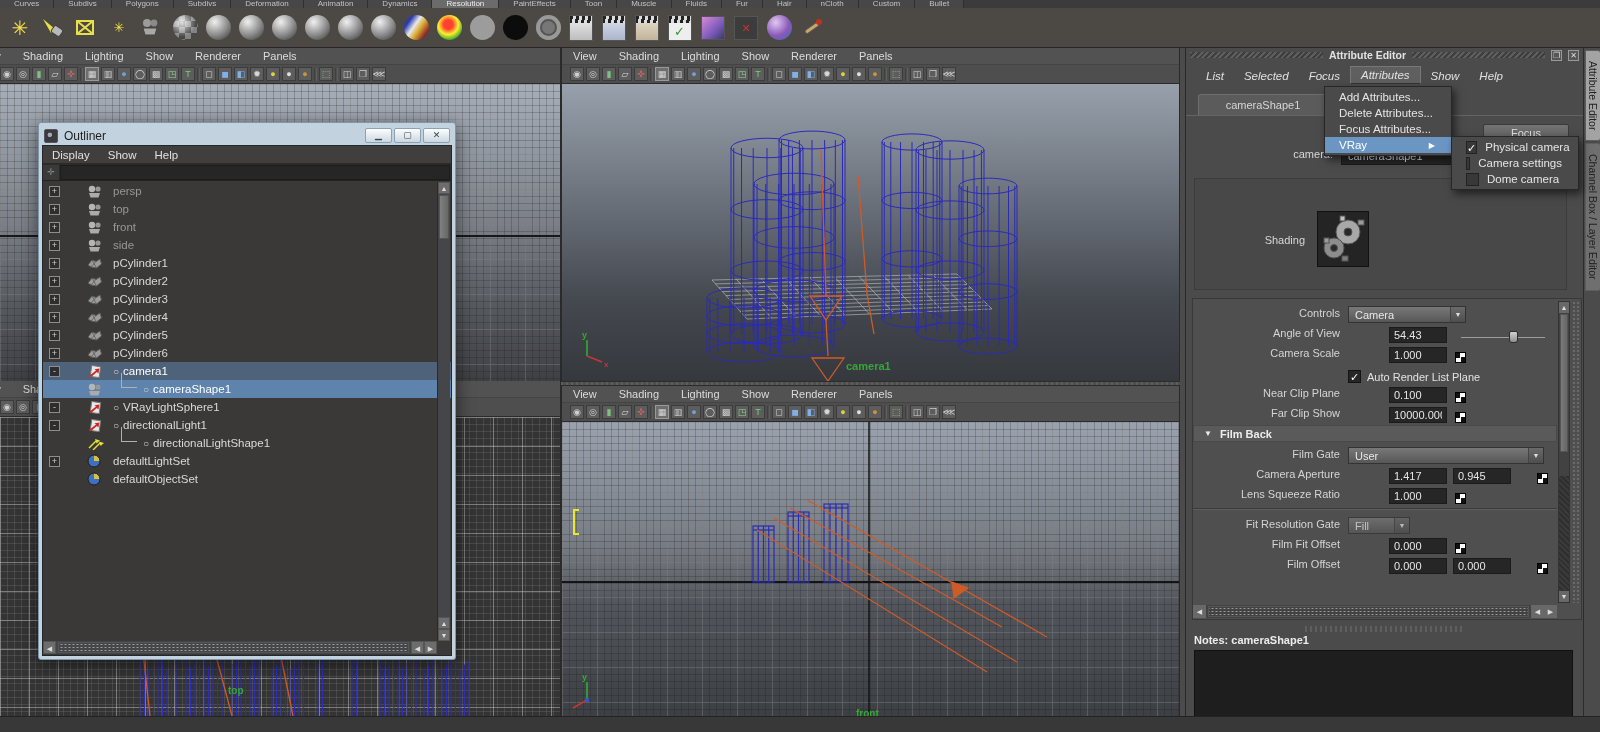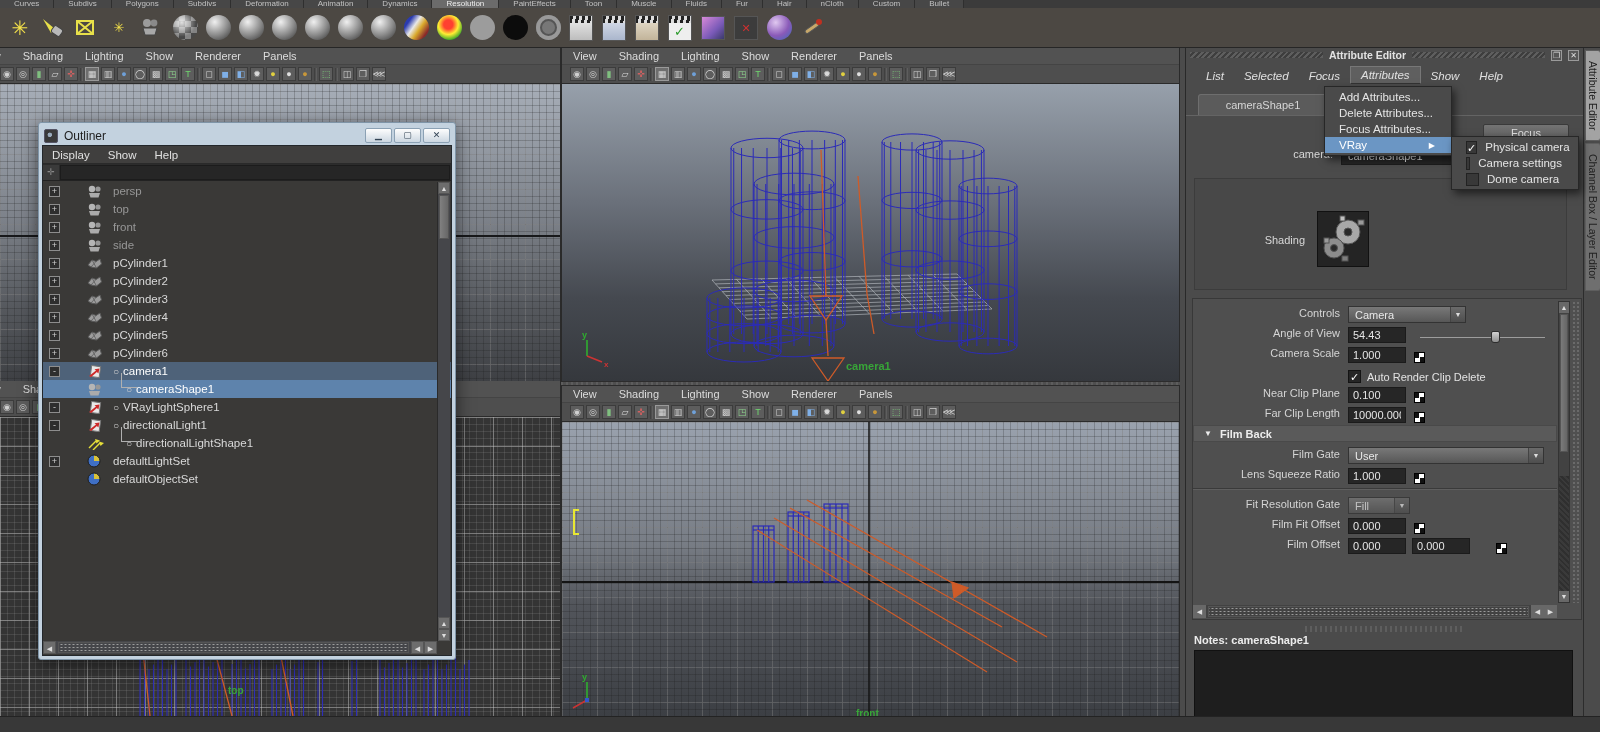--- a/index.html
+++ b/index.html
@@ -68,21 +68,21 @@
   .cam-row .lab{position:absolute;right:250px;color:#d8d8d8;}
   .cam-row .val{position:absolute;left:155px;width:150px;height:17px;background:#262626;border:1px solid #1d1d1d;color:#e4e4e4;padding:1px 6px;font-size:11px;}
   .sample-box{position:absolute;left:8px;right:16px;top:92px;height:112px;border:1px solid #3c3c3c;background:#484848;}
   .sample-lab{position:absolute;left:10px;top:55px;width:100px;text-align:right;color:#d8d8d8;}
   .swatch{position:absolute;left:122px;top:32px;width:52px;height:56px;background:#242424;border:1px solid #111;}
   .ae-scroll{position:absolute;left:6px;right:1px;top:212px;height:322px;background:#4f4f4f;border:1px solid #383838;}
   .ae-rows{position:absolute;left:0;top:4px;right:24px;}
   .ae-row{height:20px;display:flex;align-items:center;}
   .ae-label{width:155px;text-align:right;padding-right:8px;color:#d4d4d4;font-size:11px;flex:0 0 auto;}
   .ae-ctrls{display:flex;align-items:flex-end;flex:1;height:100%;}
-  .ae-field{width:58px;height:16px;background:#262626;border:1px solid #1b1b1b;color:#e6e6e6;font-size:11px;font-family:inherit;padding:0 4px;}
+  .ae-field{width:58px;height:16px;background:#262626;border:1px solid #1b1b1b;color:#e6e6e6;font-size:11px;font-family:inherit;padding:0 4px;margin-left:41px;}
   .ae-field+.ae-field{margin-left:6px;}
   .checker{width:11px;height:11px;margin-left:8px;border:1px solid #000;flex:0 0 auto;
       background:conic-gradient(#fff 0 90deg,#111 90deg 180deg,#fff 180deg 270deg,#111 270deg);}
   .checker.far{margin-left:26px;}
   .ae-dd{height:17px;background:linear-gradient(#787878,#575757);border:1px solid #333;display:flex;align-items:center;color:#e8e8e8;}
   .ae-dd span{flex:1;padding:0 6px;overflow:hidden;white-space:nowrap;}
   .ae-dd i{width:15px;height:100%;border-left:1px solid #444;background:linear-gradient(#6a6a6a,#4e4e4e);font-style:normal;font-size:7px;
       display:flex;align-items:center;justify-content:center;color:#ddd;}
   .ae-dd.dis{opacity:.75;}
   .ae-slider{position:relative;flex:1;height:12px;margin:0 12px 0 14px;}
@@ -137,21 +137,21 @@
   .ol-row{height:18px;display:flex;align-items:center;position:relative;font-size:11.5px;color:#d9d9d9;}
   .ol-row.gray{color:#979797;}
   .ol-row.selp{background:#4e6279;color:#fff;}
   .ol-row.sels{background:#5e83ac;color:#fff;}
   .ol-exp{position:absolute;left:6px;width:11px;height:11px;background:#2e2e2e;border:1px solid #8d8d8d;color:#d0d0d0;
       font-size:9px;line-height:9px;text-align:center;}
   .ol-ico{position:absolute;left:44px;width:17px;height:14px;display:flex;align-items:center;}
   .ol-lab{position:absolute;left:70px;white-space:nowrap;}
   .ol-lab .dot{color:#cfcfcf;margin-right:4px;font-size:10px;}
   .ol-elbow{position:absolute;left:78px;top:-7px;width:16px;height:15px;border-left:1px solid #b0b0b0;border-bottom:1px solid #b0b0b0;}
-  .ol-lab.child{left:83px;}
+  .ol-lab.child{left:100px;}
   .ol-vscroll{position:absolute;right:1px;top:36px;bottom:14px;width:13px;background:#45464a;border-left:1px solid #2a2a2a;}
   .ol-vscroll .a{height:12px;background:#6d6d6d;color:#ddd;font-size:7px;line-height:12px;text-align:center;border:1px solid #555;}
   .ol-vscroll .th{height:44px;margin:1px;background:linear-gradient(90deg,#808080,#676767);border:1px solid #555;}
   .ol-vscroll .bot{position:absolute;bottom:0;left:0;right:0;}
   .ol-hscroll{position:absolute;left:0;right:14px;bottom:1px;height:13px;background:#45464a;display:flex;}
   .ol-hscroll .a{width:13px;background:#6d6d6d;color:#ddd;font-size:7px;line-height:13px;text-align:center;border:1px solid #555;flex:0 0 auto;}
   .ol-hscroll .th{flex:1;margin:1px 2px;background:linear-gradient(#818181,#656565);border:1px solid #555;
       background-image:radial-gradient(#9d9d9d 1px,transparent 1px);background-size:4px 3px;background-position:center;}
 
   .statusbar{position:absolute;left:0;bottom:0;width:100%;height:16px;background:#383838;border-top:1px solid #232323;}
@@ -748,48 +748,56 @@
               <div class="ae-label">Camera Scale</div>
               <div class="ae-ctrls">
                 <input class="ae-field" value="1.000" style="">
                 <span class="checker"></span>
               </div>
             </div>
             <div class="ae-row">
               <div class="ae-label"></div>
               <div class="ae-ctrls">
     <span class="ae-check">✓</span>
-    <span class="cb-label">Auto Render Clip Delete</span>
+    <span class="cb-label">Auto Render List Plane</span>
               </div>
             </div>
             <div class="ae-row">
               <div class="ae-label">Near Clip Plane</div>
               <div class="ae-ctrls">
                 <input class="ae-field" value="0.100" style="">
                 <span class="checker"></span>
               </div>
             </div>
             <div class="ae-row">
-              <div class="ae-label">Far Clip Length</div>
+              <div class="ae-label">Far Clip Show</div>
               <div class="ae-ctrls">
                 <input class="ae-field" value="10000.000" style="">
                 <span class="checker"></span>
               </div>
             </div>
             <div class="ae-section">
               <span class="tri">▼</span>
               <b>Film Back</b>
             </div>
             <div class="ae-row">
               <div class="ae-label">Film Gate</div>
               <div class="ae-ctrls">
                 <div class="ae-dd" style="width:196px">
                   <span>User</span>
                   <i>▼</i>
                 </div>
+              </div>
+            </div>
+            <div class="ae-row">
+              <div class="ae-label">Camera Aperture</div>
+              <div class="ae-ctrls">
+                <input class="ae-field" value="1.417" style="">
+                <input class="ae-field" value="0.945" style="">
+                <span class="checker far"></span>
               </div>
             </div>
             <div class="ae-row">
               <div class="ae-label">Lens Squeeze Ratio</div>
               <div class="ae-ctrls">
                 <input class="ae-field" value="1.000" style="">
                 <span class="checker"></span>
               </div>
             </div>
             <div class="groove"></div>

